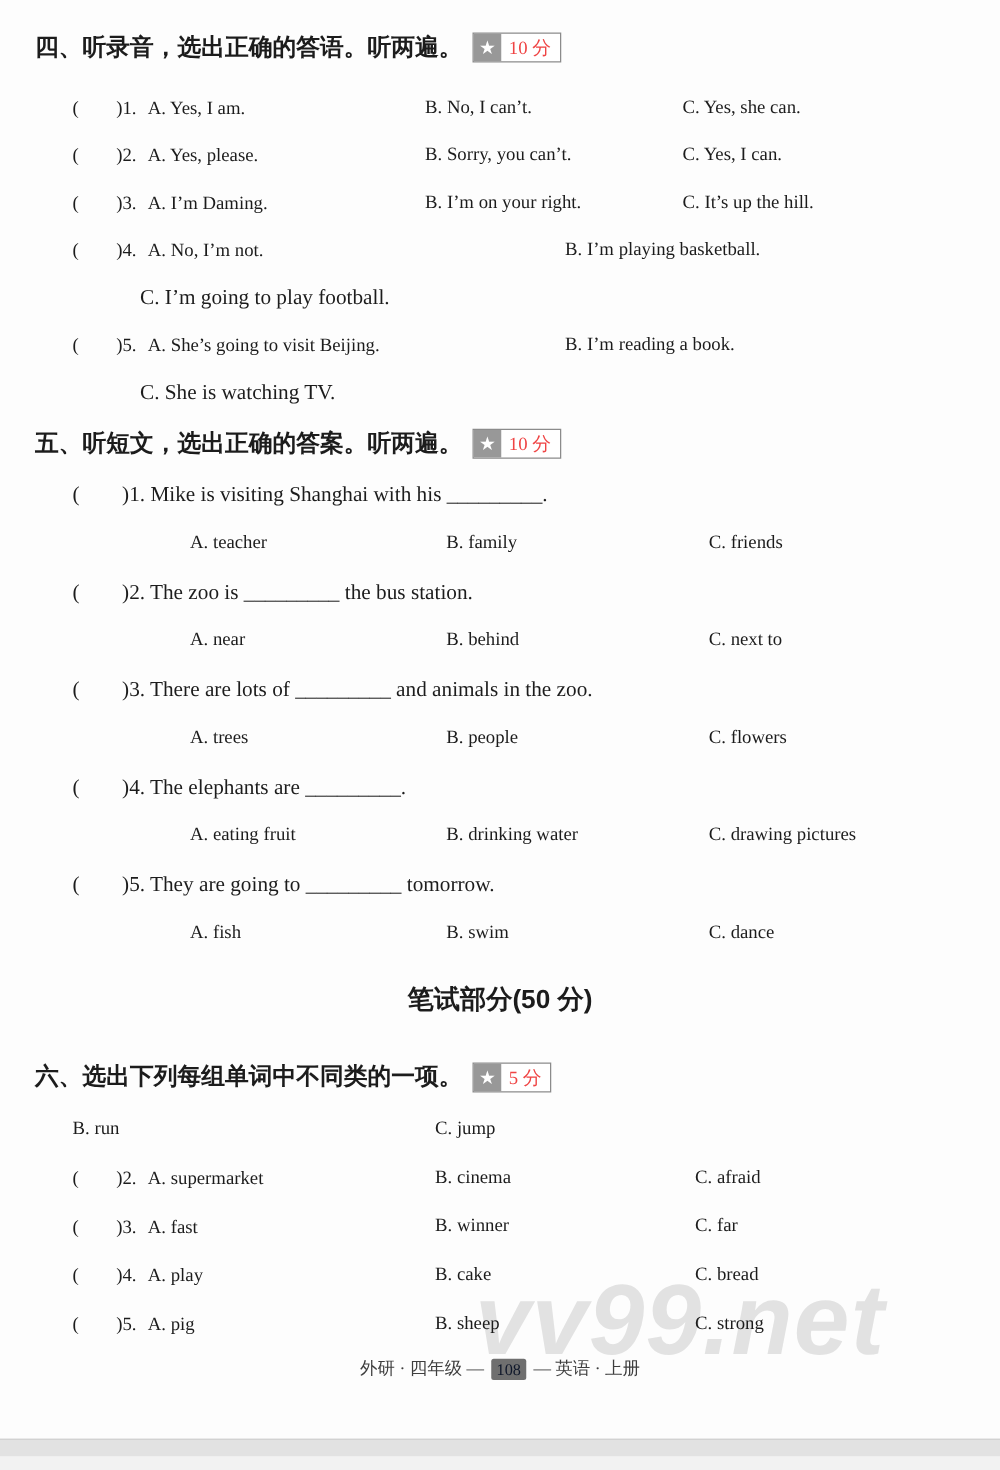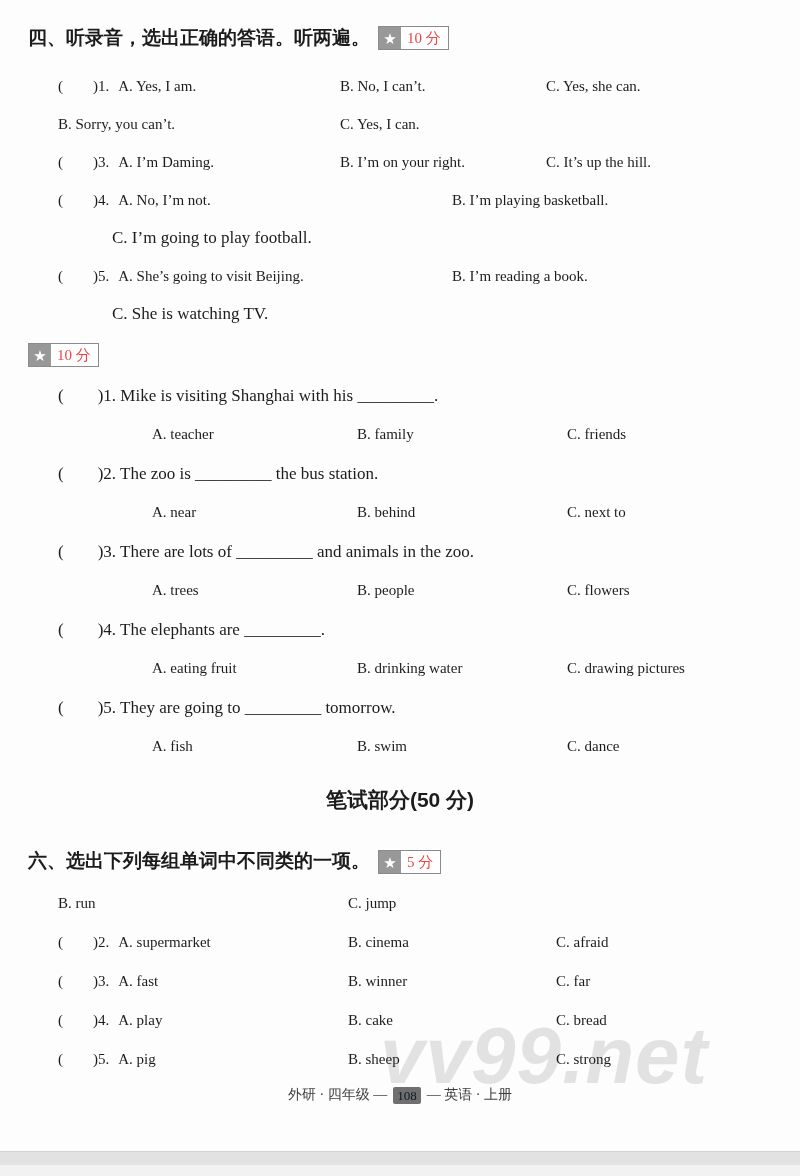--- a/index.html
+++ b/index.html
@@ -114,40 +114,42 @@
         <span class="bscore">10 分</span>
       </span>
     </div>
 
     <div class="row cols4 firstrow4">
       <span class="cell"><span class="pre">(　　)1.</span><span class="opt">A. Yes, I am.</span></span>
       <span>B. No, I can’t.</span>
       <span>C. Yes, she can.</span>
     </div>
     <div class="row cols4">
+      <span class="cell"><span class="pre">(　　)2.</span><span class="opt">A. Yes, please.</span></span>
       <span>B. Sorry, you can’t.</span>
       <span>C. Yes, I can.</span>
     </div>
     <div class="row cols4">
       <span class="cell"><span class="pre">(　　)3.</span><span class="opt">A. I’m Daming.</span></span>
       <span>B. I’m on your right.</span>
       <span>C. It’s up the hill.</span>
     </div>
     <div class="row cols4b">
       <span class="cell"><span class="pre">(　　)4.</span><span class="opt">A. No, I’m not.</span></span>
       <span>B. I’m playing basketball.</span>
     </div>
     <div class="cont">C. I’m going to play football.</div>
     <div class="row cols4b">
       <span class="cell"><span class="pre">(　　)5.</span><span class="opt">A. She’s going to visit Beijing.</span></span>
       <span>B. I’m reading a book.</span>
     </div>
     <div class="cont">C. She is watching TV.</div>
 
     <div class="shead s5h">
+      <span>五、听短文，选出正确的答案。听两遍。</span>
       <span class="badge">
         <span class="star">★</span>
         <span class="bscore">10 分</span>
       </span>
     </div>
 
     <div class="stem firststem">(　　)1. Mike is visiting Shanghai with his _________.</div>
     <div class="row cols5">
       <span>A. teacher</span>
       <span>B. family</span>

